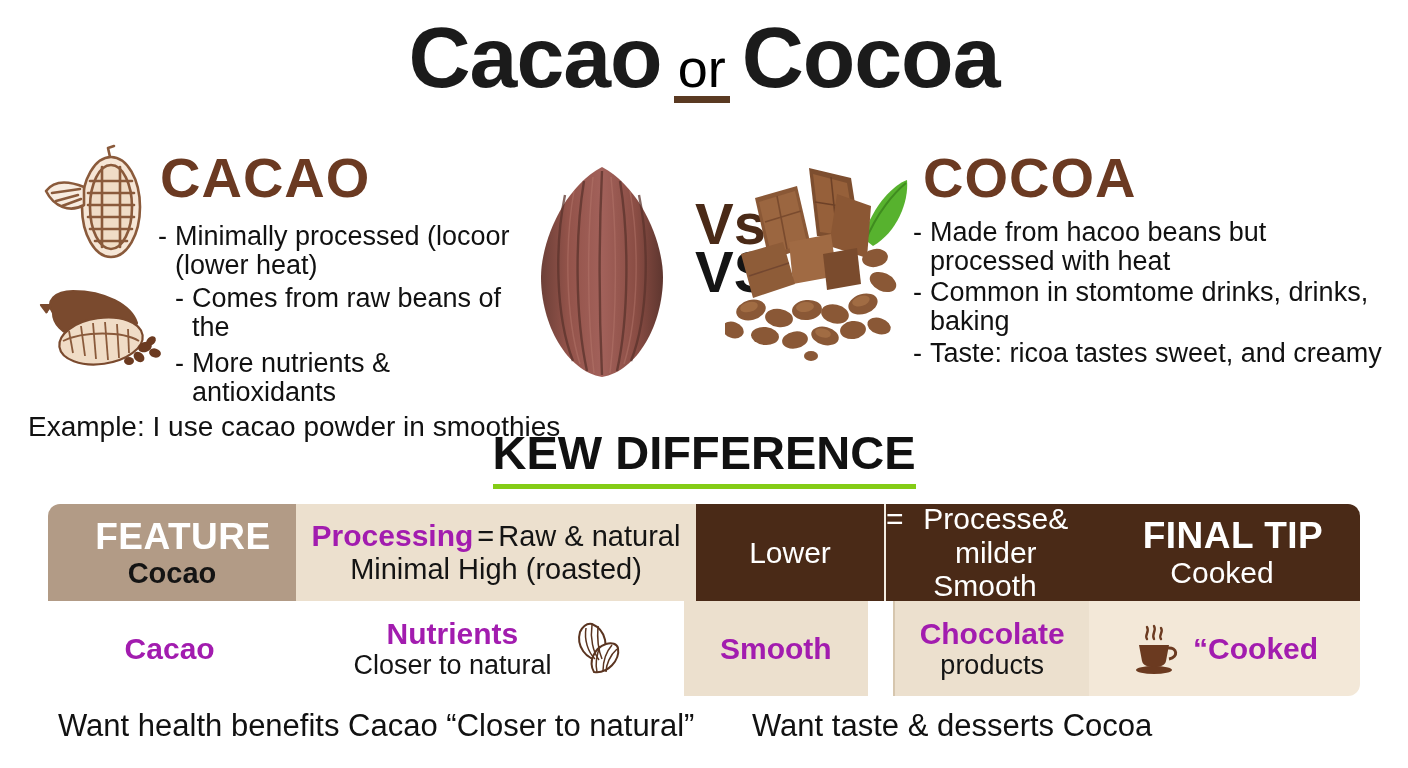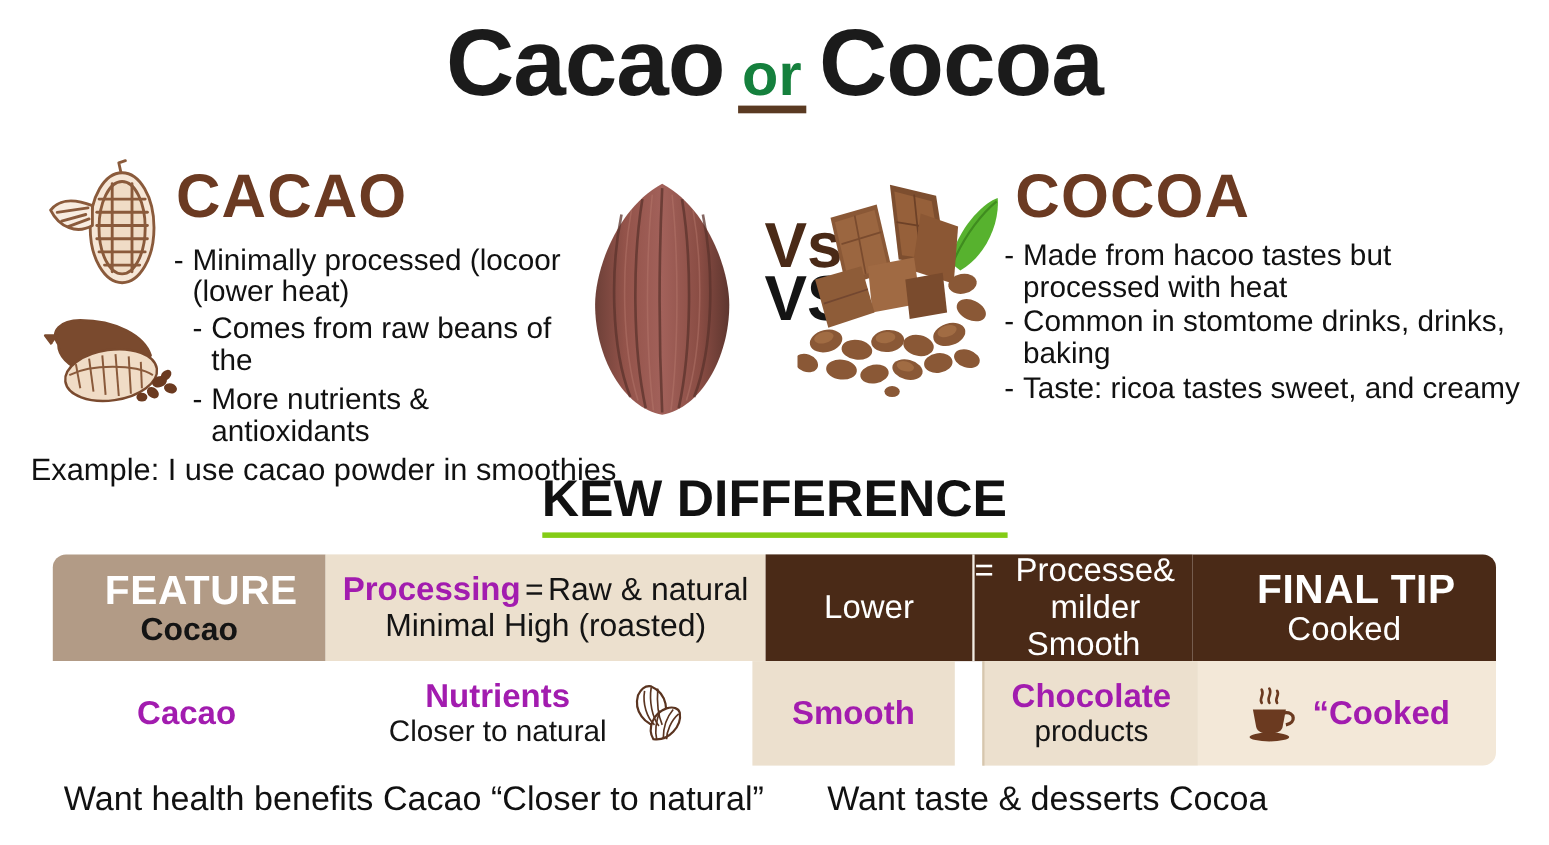--- a/index.html
+++ b/index.html
@@ -27,22 +27,22 @@
   }
   .title-text {
     font-size: 86px;
     font-weight: bold;
     letter-spacing: -1px;
     color: #1b1b1b;
     vertical-align: baseline;
   }
   .title-or {
     font-size: 54px;
-    font-weight: bold;
-    color: #15803d;
+    font-weight: normal;
+    color: #000000;
     border-bottom: 7px solid #5a3a22;
     padding: 0 4px 2px 4px;
     margin: 0 12px;
     vertical-align: baseline;
     display: inline-block;
     line-height: 0.95;
   }
 
   
   #cacao-col {
@@ -381,21 +381,21 @@
       <ellipse cx="98" cy="183" rx="8" ry="4.5" transform="rotate(14 98 183)"></ellipse>
     </g>
   </svg>
 </div>
 
 <div id="cocoa-col">
   <div id="cocoa-heading-wrap">
     <div class="side-heading">COCOA</div>
   </div>
   <ul class="bullets" id="cocoa-bullets">
-    <li>Made from hacoo tastes but processed with heat</li>
+    <li>Made from hacoo beans but processed with heat</li>
     <li>Common in stomtome drinks, drinks, baking</li>
     <li>Taste: ricoa tastes sweet, and creamy</li>
   </ul>
 </div>
 
 <div id="kew-diff">
   <span id="kew-diff-text">KEW DIFFERENCE</span>
 </div>
 
 <div id="compare-table">

